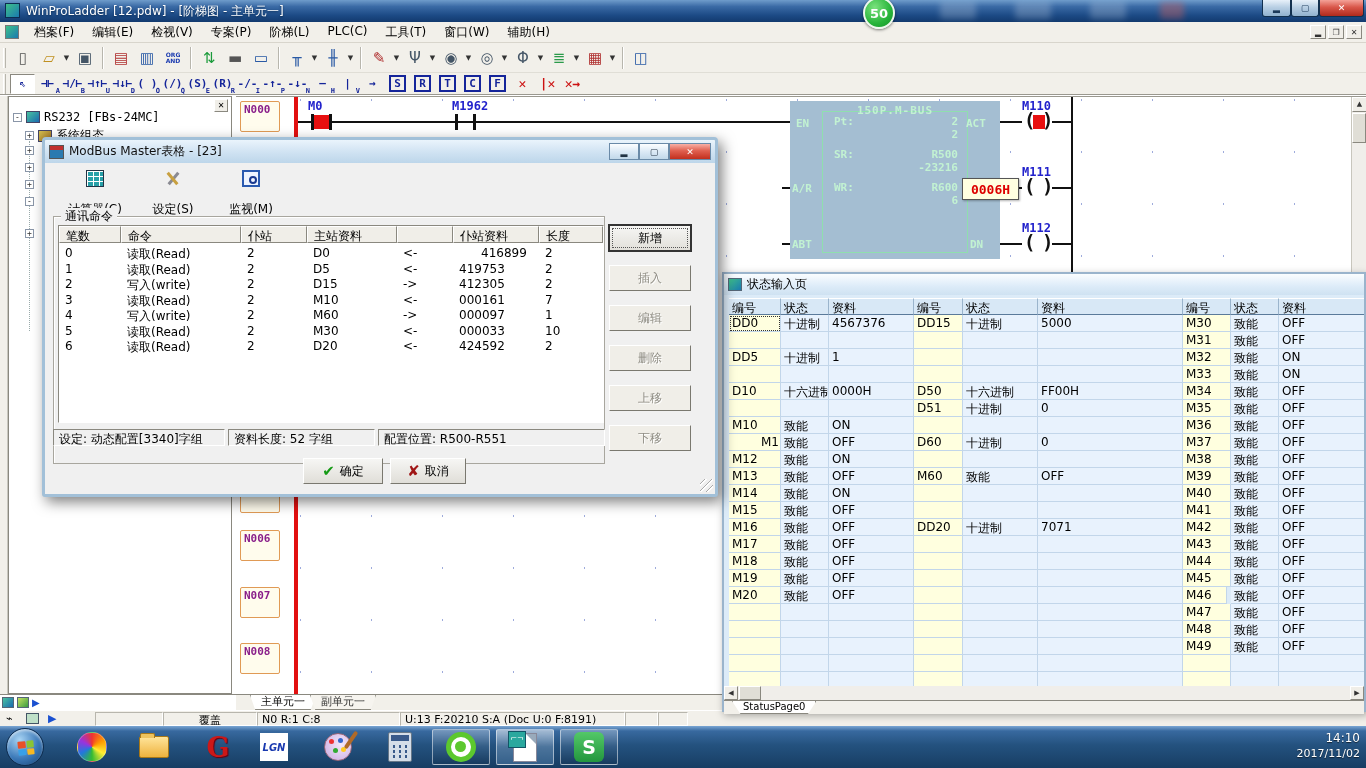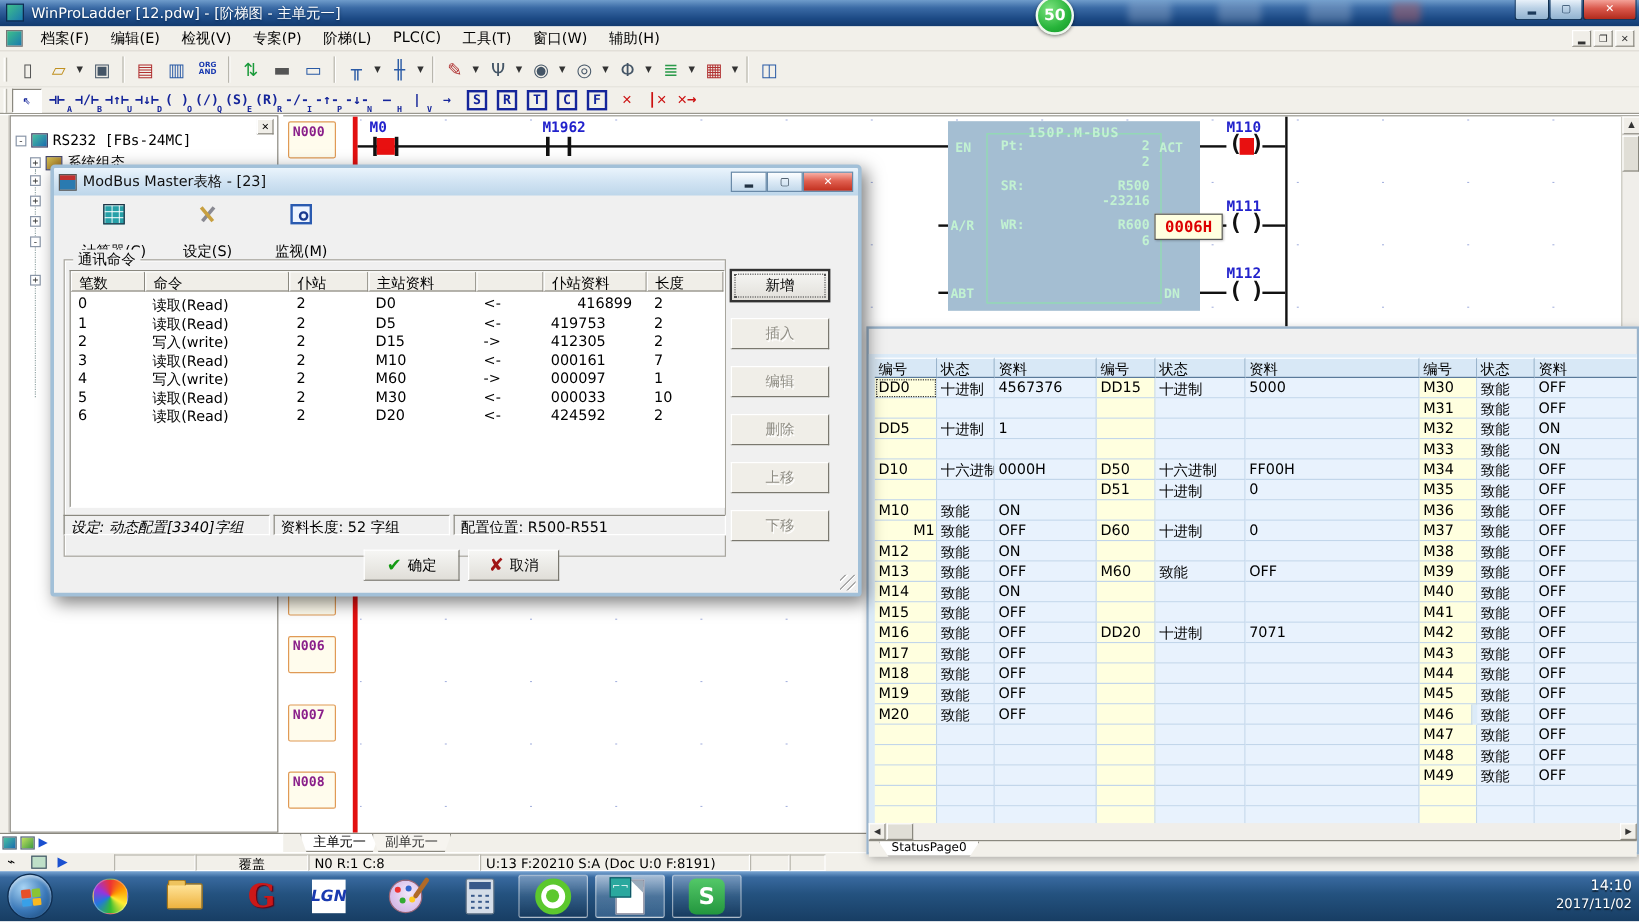--- a/index.html
+++ b/index.html
@@ -154,21 +154,21 @@
   #orb-flag i:nth-child(3){background:#38a0e8;} #orb-flag i:nth-child(4){background:#f8b820;}
   #orb-flag i { border-radius:1px; }
   .task-item { position:absolute; top:3px; width:44px; height:36px; display:flex; align-items:center; justify-content:center; }
   .task-item.open { width:58px; border:1px solid rgba(255,255,255,.5); border-radius:2px;
     background:linear-gradient(180deg,rgba(255,255,255,.30),rgba(255,255,255,.07) 50%,rgba(0,0,0,.08)); }
   .task-item.active { background:linear-gradient(180deg,rgba(255,255,255,.55),rgba(200,225,250,.25) 50%,rgba(120,170,220,.3)); }
   .ti-ball { width:30px; height:30px; border-radius:50%; background:conic-gradient(#e33,#f90,#fe3,#3b3,#27d,#93d,#e33); border:1px solid #fff4; }
   .ti-folder { width:30px; height:22px; background:linear-gradient(180deg,#ffe49a,#eeb23e); border:1px solid #a87818; border-radius:2px; position:relative; }
   .ti-folder::before { content:""; position:absolute; left:0; top:-4px; width:13px; height:4px; background:#eec35e; border:1px solid #a87818; border-bottom:none; border-radius:2px 2px 0 0; }
   .ti-g { font-family:"DejaVu Serif","Liberation Serif",serif; font-size:27px; font-weight:bold; color:#cc1818; text-shadow:1px 1px 1px #601; }
-  .ti-lgn { width:28px; height:28px; background:#fff; display:flex; align-items:center; justify-content:center; color:#1a3ab0; font-size:13px; font-style:italic; font-weight:bold; }
+  .ti-lgn { width:28px; height:28px; background:#fff; display:flex; align-items:center; justify-content:center; color:#1a3ab0; font-size:10px; font-style:italic; font-weight:bold; }
   .ti-palette { width:28px; height:28px; border-radius:50%; background:radial-gradient(circle at 60% 40%,#f4e8fa,#c9a8e0); position:relative; border:1px solid #967; }
   .ti-palette::before { content:""; position:absolute; left:4px; top:5px; width:5px; height:5px; border-radius:50%; background:#e33; box-shadow:9px -1px 0 #36c, 4px 9px 0 #3a3, 12px 8px 0 #fc2; }
   .ti-palette::after { content:""; position:absolute; right:-2px; top:-4px; width:4px; height:20px; background:#b06a28; transform:rotate(35deg); border-radius:2px; }
   .ti-calc { width:24px; height:30px; background:#d4dde8; border:1px solid #678; border-radius:2px; position:relative; }
   .ti-calc::before { content:""; position:absolute; left:2px; top:2px; right:2px; height:6px; background:#38598a; }
   .ti-calc::after { content:""; position:absolute; left:2px; top:11px; right:2px; bottom:2px;
     background-image:radial-gradient(#38598a 1.4px,transparent 1.5px); background-size:6px 5px; }
   .ti-ring { width:30px; height:30px; border-radius:50%; border:5px solid #5cc82e; background:#fff; position:relative; }
   .ti-ring::after { content:""; position:absolute; left:4px; top:4px; width:11px; height:11px; border-radius:50%; background:#5cc82e; }
   .ti-doc { width:24px; height:29px; background:#fff; border:1px solid #889; position:relative; }
@@ -546,21 +546,21 @@
         <div class="dcell" style="left: 480px; top: 97.5px; width: 64px;">10</div>
         <div class="dcell" style="left: 0px; top: 113px; width: 62px;">6</div>
         <div class="dcell" style="left: 62px; top: 113px; width: 120px;">读取(Read)</div>
         <div class="dcell" style="left: 182px; top: 113px; width: 66px;">2</div>
         <div class="dcell" style="left: 248px; top: 113px; width: 90px;">D20</div>
         <div class="dcell" style="left: 338px; top: 113px; width: 56px;">&lt;-</div>
         <div class="dcell" style="left: 394px; top: 113px; width: 86px;">424592</div>
         <div class="dcell" style="left: 480px; top: 113px; width: 64px;">2</div>
       </div>
     <div id="dlg-statusstrip">
-        <div class="dlg-status" style="left: 8px; width: 172px; font-style: italic;">设定: 动态配置[3340]字组</div>
+        <div class="dlg-status" style="left: 8px; width: 172px;">设定: 动态配置[3340]字组</div>
         <div class="dlg-status" style="left: 183px; width: 147px;">资料长度: 52 字组</div>
         <div class="dlg-status" style="left: 333px; width: 227px;">配置位置: R500-R551</div>
       </div>
     <div id="dlg-sidebtns">
         <div class="sbtn default" style="top: 85px; text-align: center;">新增</div>
         <div class="sbtn disabled" style="top: 125px;">插入</div>
         <div class="sbtn disabled" style="top: 165px;">编辑</div>
         <div class="sbtn disabled" style="top: 205px;">删除</div>
         <div class="sbtn disabled" style="top: 245px;">上移</div>
         <div class="sbtn disabled" style="top: 285px;">下移</div>
@@ -570,20 +570,24 @@
       <span>确定</span>
     </div>
     <div class="okbtn" style="left:345px;width:76px">
       <span class="mark-cancel">✘</span>
       <span>取消</span>
     </div>
     <div id="dlg-grip"></div>
   </div>
 
   <div id="statuswin" class="abs">
+    <div id="sw-title" class="abs">
+      <div id="sw-icon"></div>
+      <div>状态输入页</div>
+    </div>
     <div id="sw-table" class="abs">
         <div class="shcell" style="left: 5px; width: 52px;">编号</div>
         <div class="shcell" style="left: 57px; width: 48px;">状态</div>
         <div class="shcell" style="left: 105px; width: 85px;">资料</div>
         <div class="shcell" style="left: 190px; width: 49px;">编号</div>
         <div class="shcell" style="left: 239px; width: 75px;">状态</div>
         <div class="shcell" style="left: 314px; width: 145px;">资料</div>
         <div class="shcell" style="left: 459px; width: 48px;">编号</div>
         <div class="shcell" style="left: 507px; width: 48px;">状态</div>
         <div class="shcell" style="left: 555px; width: 87px;">资料</div>

